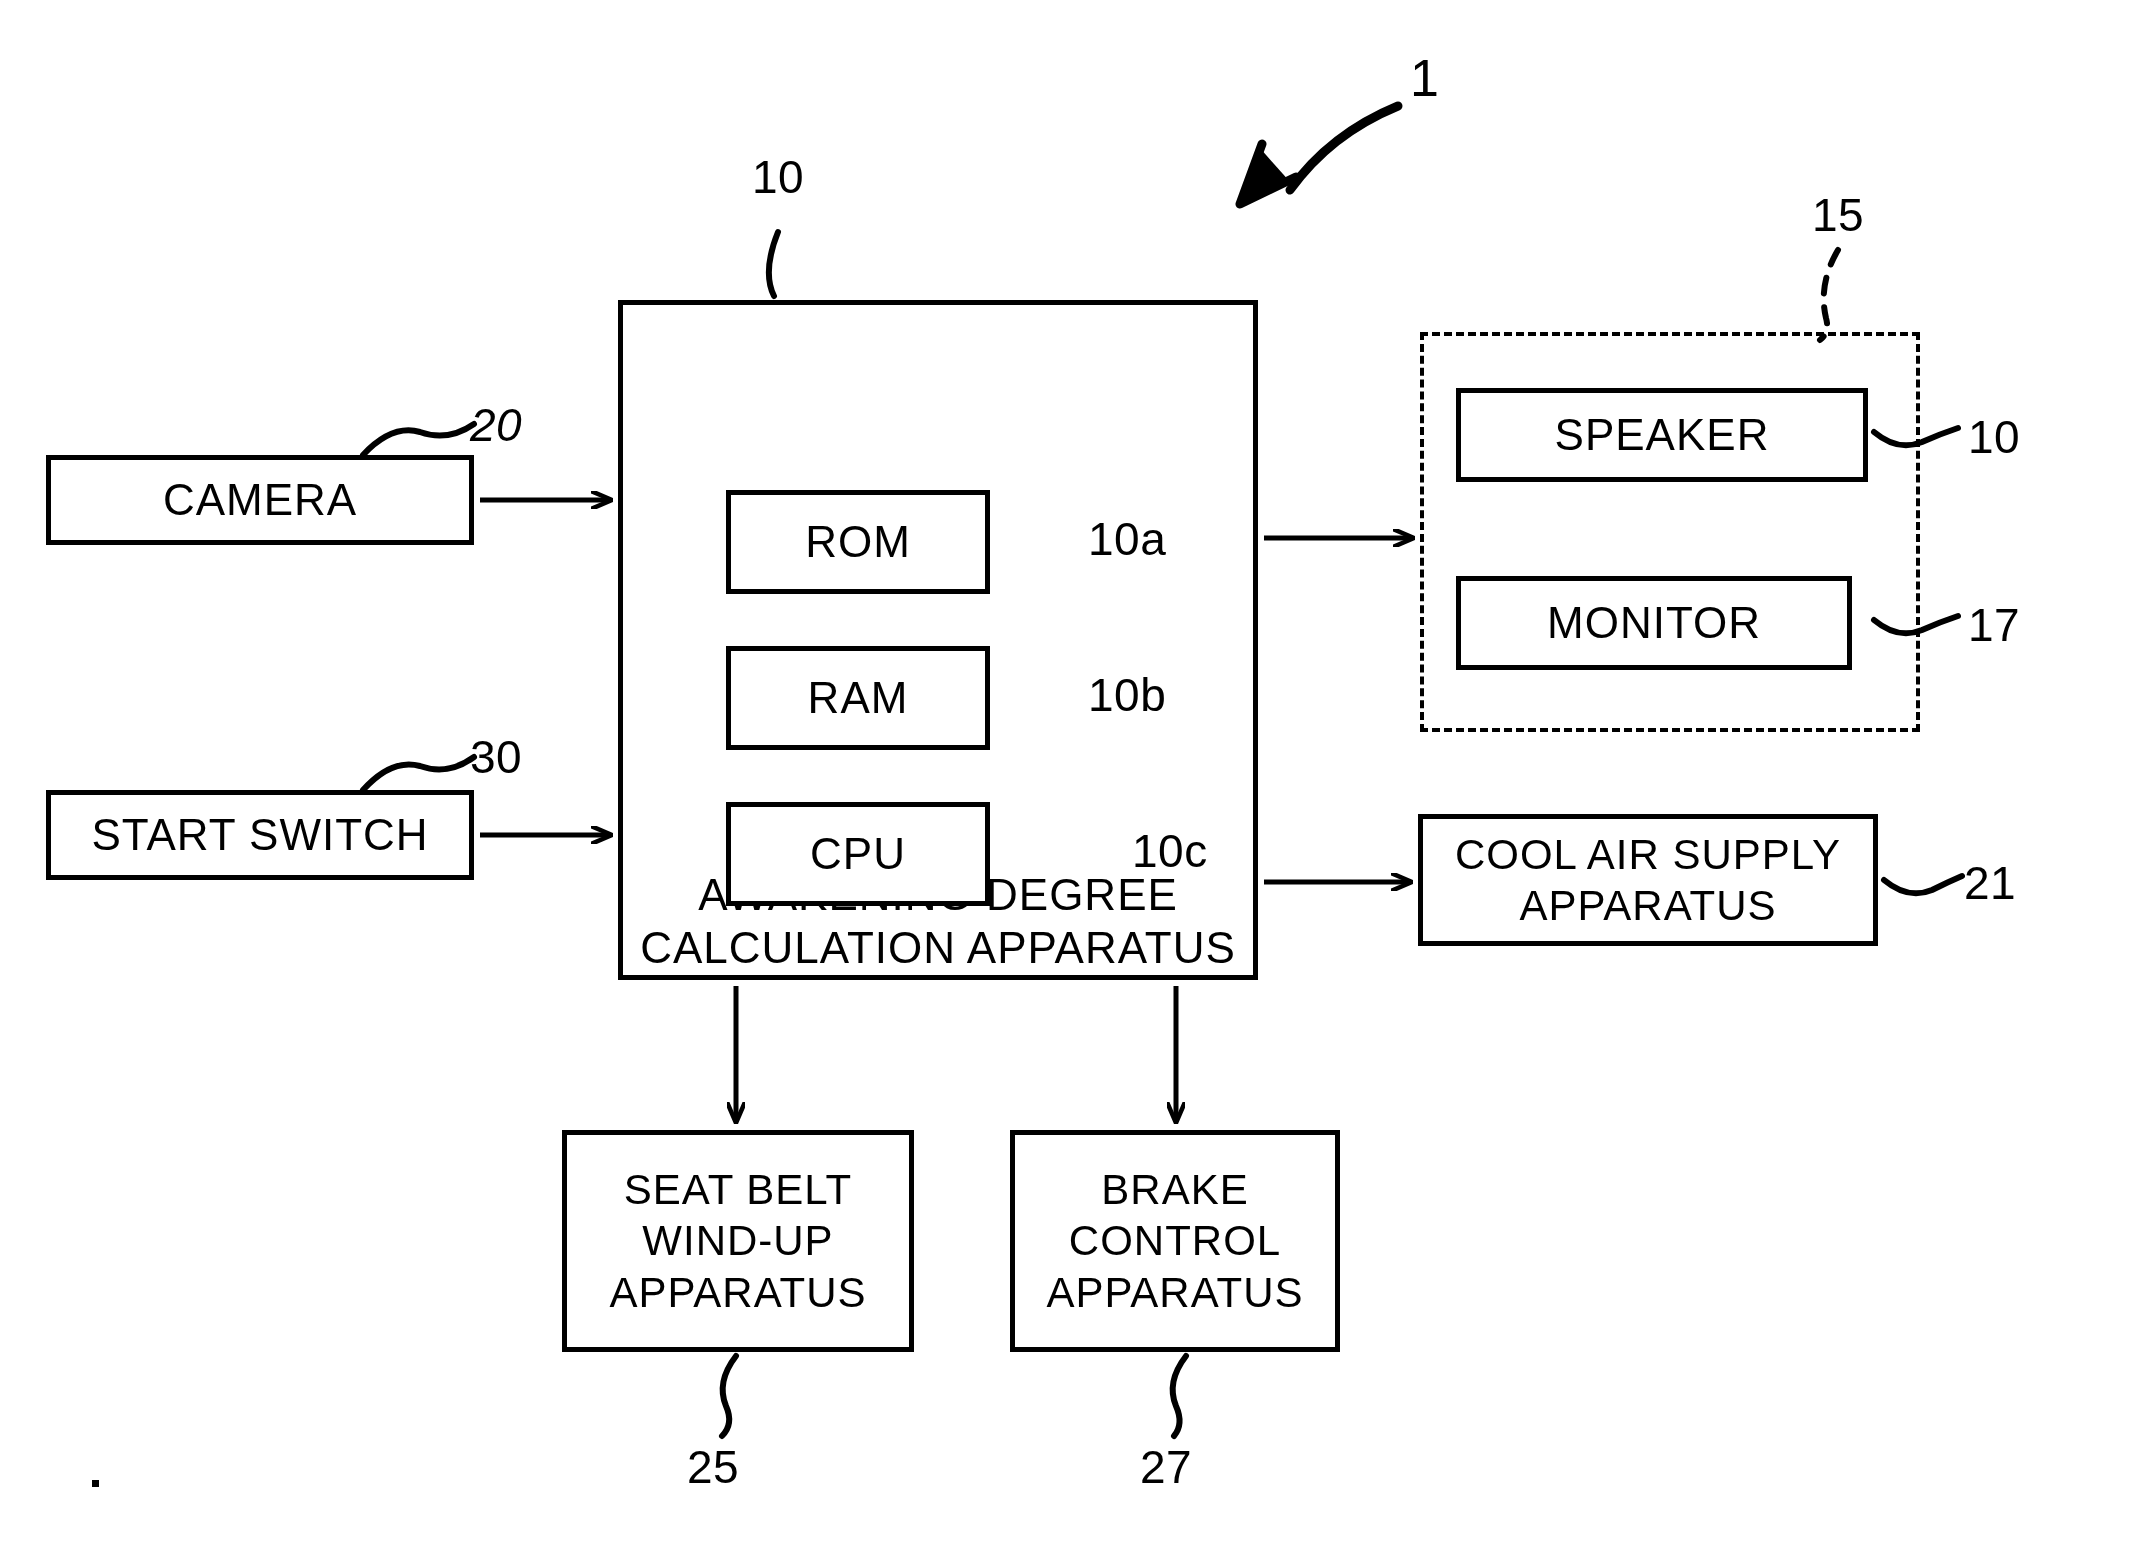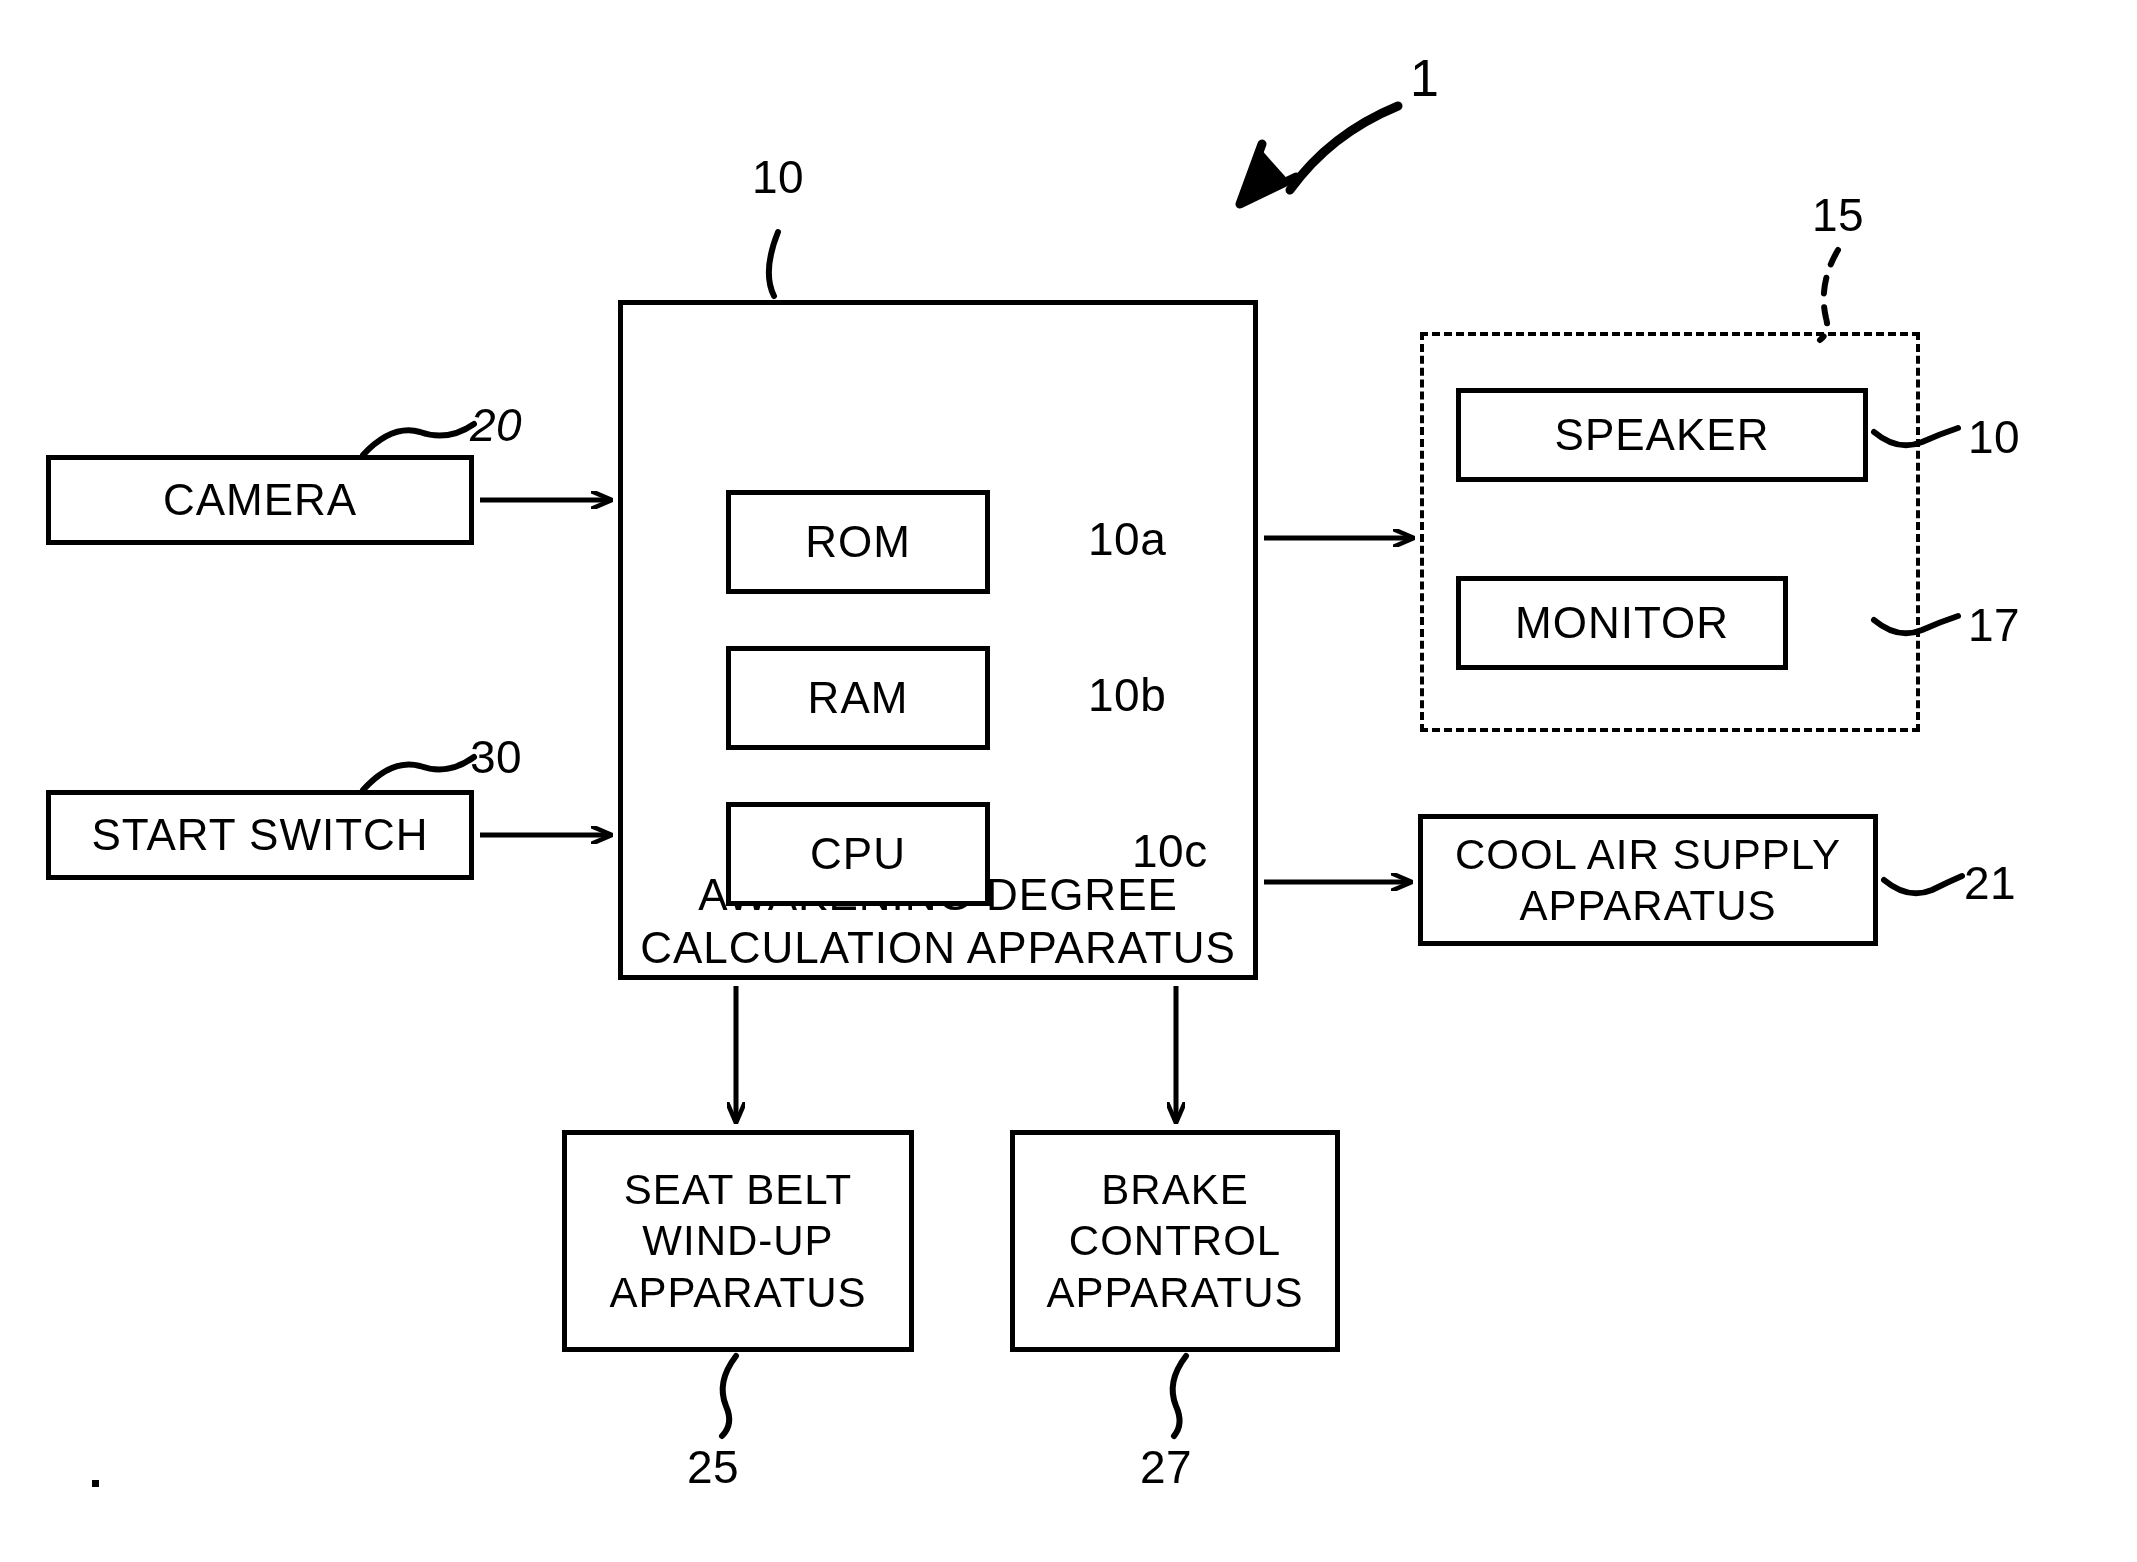--- a/index.html
+++ b/index.html
@@ -68,21 +68,21 @@
 
   
   #main-box       { left: 618px; top: 300px; width: 640px; height: 680px; font-size: 44px; padding-top: 18px; align-items: flex-end; }
   #main-box > span{ padding-top: 14px; }
   #rom-box        { left: 726px; top: 490px; width: 264px; height: 104px; font-size: 44px; }
   #ram-box        { left: 726px; top: 646px; width: 264px; height: 104px; font-size: 44px; }
   #cpu-box        { left: 726px; top: 802px; width: 264px; height: 104px; font-size: 44px; }
   #camera-box     { left: 46px;  top: 455px; width: 428px; height: 90px;  font-size: 44px; }
   #start-box      { left: 46px;  top: 790px; width: 428px; height: 90px;  font-size: 44px; }
   #speaker-box    { left: 1456px; top: 388px; width: 412px; height: 94px; font-size: 44px; }
-  #monitor-box    { left: 1456px; top: 576px; width: 332px; height: 94px; font-size: 44px; }
+  #monitor-box    { left: 1456px; top: 576px; width: 396px; height: 94px; font-size: 44px; }
   #cool-box       { left: 1418px; top: 814px; width: 460px; height: 132px; font-size: 42px; }
   #seatbelt-box   { left: 562px;  top: 1130px; width: 352px; height: 222px; font-size: 42px; }
   #brake-box      { left: 1010px; top: 1130px; width: 330px; height: 222px; font-size: 42px; }
   #group-15       { left: 1420px; top: 332px; width: 500px; height: 400px; }
 
   #ref-1   { left: 1410px; top: 48px;  font-size: 52px; }
   #ref-10  { left: 752px;  top: 150px; }
   #ref-10a { left: 1088px; top: 512px; }
   #ref-10b { left: 1088px; top: 668px; }
   #ref-10c { left: 1088px; top: 824px; margin-left: 44px; }

